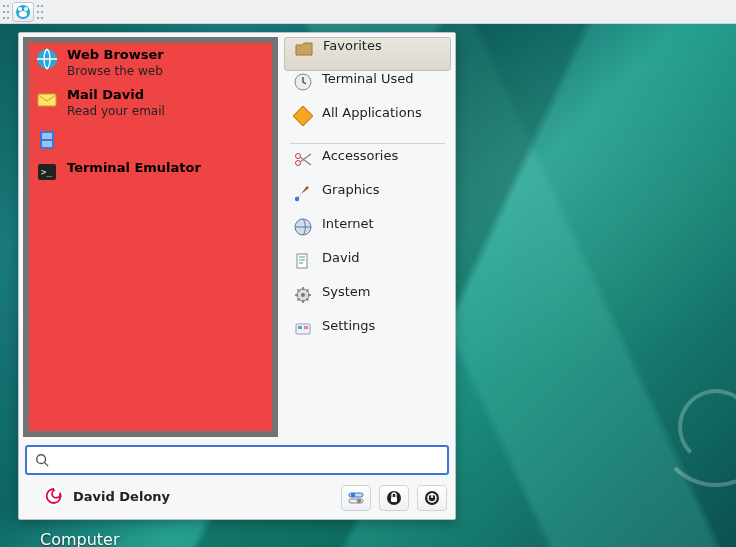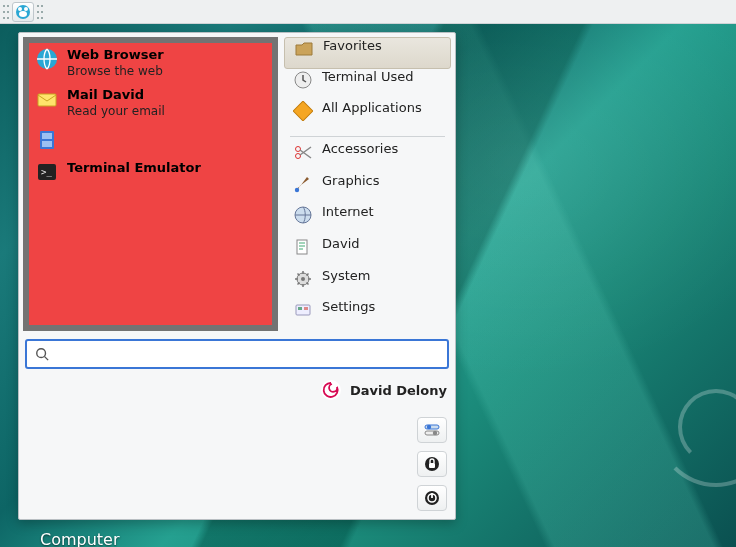--- a/index.html
+++ b/index.html
@@ -79,21 +79,21 @@
   
   .search-row{padding:4px 6px;}
   .search {
     display:flex;align-items:center;gap:6px;
     border:2px solid #3a76d6; border-radius:3px; background:#fff;
     height:30px; padding:0 8px;
   }
   .search input{border:none;outline:none;flex:1;font-size:13px;background:transparent;}
 
   
-  .bottom{display:flex;align-items:flex-end;padding:6px 8px 8px 24px;gap:8px;flex-direction:column;}
+  .bottom{display:flex;align-items:flex-start;padding:6px 8px 8px 24px;gap:8px;}
   .user{display:flex;align-items:center;gap:8px;font-weight:700;color:#222;}
   .spacer{flex:1;}
   .bbtn{width:30px;height:26px;border:1px solid #cfd3d6;border-radius:4px;background:linear-gradient(#fff,#eef0f1);display:flex;align-items:center;justify-content:center;cursor:pointer;}
 
   svg{display:block;}
 </style>
 </head>
 <body>
 
 <div class="desk"></div>

